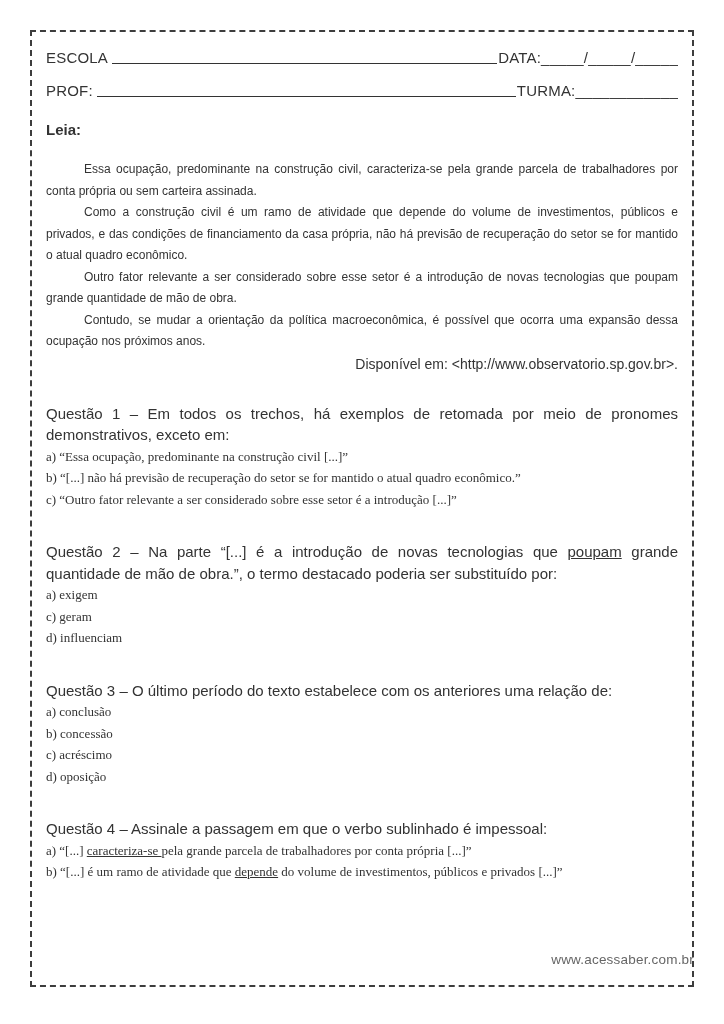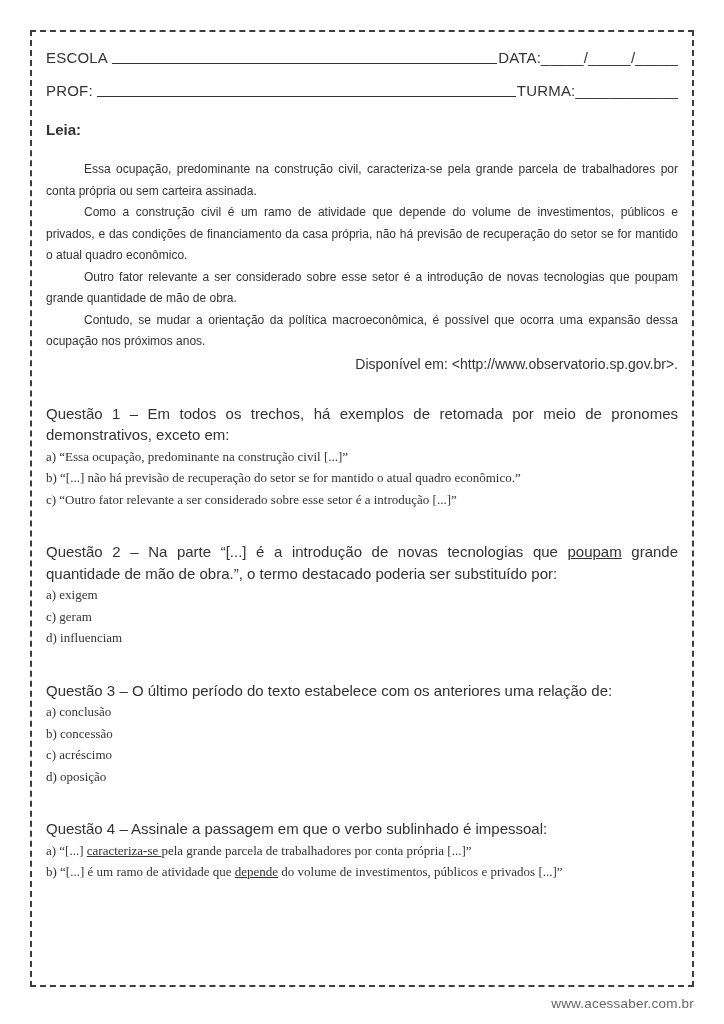--- a/index.html
+++ b/index.html
@@ -32,21 +32,21 @@
     font-size:12px; line-height:21.5px; text-align:justify;
     text-indent:38px; color:#333;
   }
   .para.first { margin-top:21px; }
   .source { font-size:14px; text-align:right; margin-top:3px; color:#333; }
   .question { margin-top:31px; }
   .q-prompt { font-size:15px; line-height:21.5px; text-align:justify; }
   .q-prompt b { font-weight:normal; }
   .q-option { font-size:13px; line-height:21.5px; text-align:left;font-family:Liberation Serif, serif; }
   .footer {
-    position:absolute; right:30px; top:996px;
+    position:absolute; right:30px; top:952px;
     font-size:13.5px; color:#666666; letter-spacing:0.2px;
   }
 </style>
 </head>
 <body>
 
 <div class="page">
 
   <div class="sheet">
 

